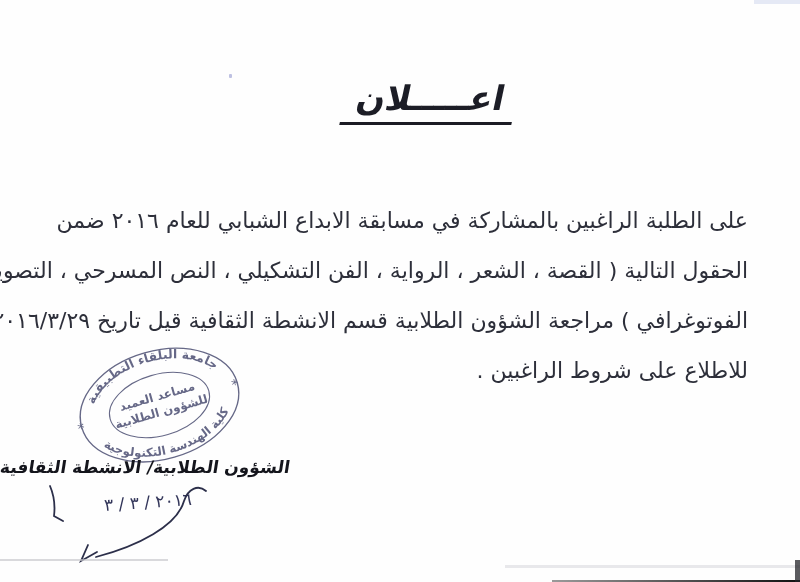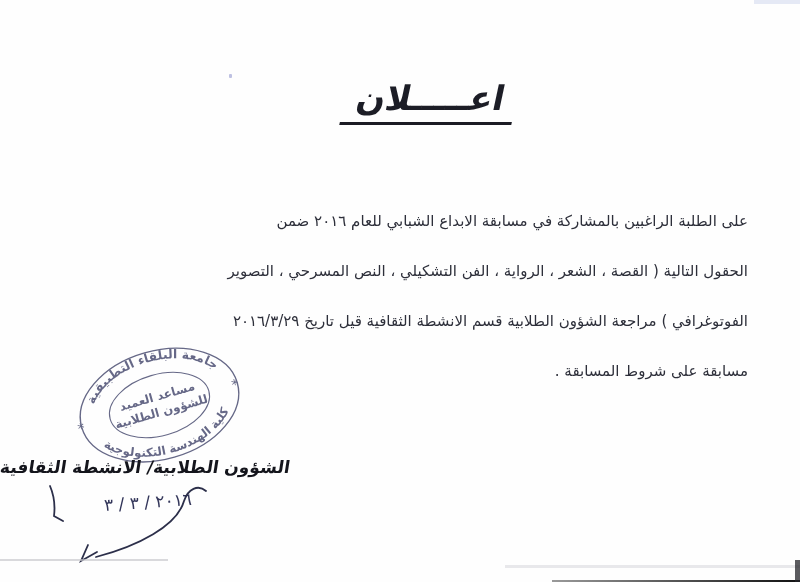--- a/index.html
+++ b/index.html
@@ -21,21 +21,21 @@
     border-bottom:3px solid #1b1c24;
     padding:0 12px 5px 12px;
     line-height:1.1;
     direction:rtl;
   }
 
   
   .body-text{
     position:absolute;top:196px;right:52px;width:700px;
     direction:rtl;text-align:right;
-    color:#2d2f3a;font-size:15px;line-height:50px;
+    color:#2d2f3a;font-size:22px;line-height:50px;
   }
   .body-line{white-space:nowrap;}
 
   
   .stamp{
     position:absolute;left:52px;top:334px;width:215px;height:148px;
     filter:blur(0.35px) opacity(0.85);
   }
   .stamp text{font-family:"DejaVu Sans",sans-serif;}
 
@@ -75,21 +75,21 @@
 <div class="page">
 
   <div class="title-wrap">
     <span class="title-text">اعـــــلان</span>
   </div>
 
   <div class="body-text">
     <div class="body-line">على الطلبة الراغبين بالمشاركة في مسابقة الابداع الشبابي للعام ٢٠١٦ ضمن</div>
     <div class="body-line">الحقول التالية ( القصة ، الشعر ، الرواية ، الفن التشكيلي ، النص المسرحي ، التصوير</div>
     <div class="body-line">الفوتوغرافي ) مراجعة الشؤون الطلابية قسم الانشطة الثقافية قيل تاريخ ٢٠١٦/٣/٢٩</div>
-    <div class="body-line">مسابقة على شروط المسابقة .</div>
+    <div class="body-line">للاطلاع على شروط الراغبين .</div>
   </div>
 
   <svg class="stamp" viewBox="0 0 200 150" aria-hidden="true">
     <g transform="rotate(-16 100 72)" fill="none" stroke="#4b4e72">
       <ellipse cx="100" cy="72" rx="82" ry="55" stroke-width="1.4"></ellipse>
       <ellipse cx="100" cy="72" rx="52" ry="31" stroke-width="1.1"></ellipse>
       <path id="arcTop" d="M 30,72 A 70,45 0 0 1 170,72" stroke="none"></path>
       <path id="arcBot" d="M 24,72 A 76,50 0 0 0 176,72" stroke="none"></path>
       <text font-size="12.5" font-weight="bold" fill="#4b4e72" stroke="none">
         <textPath href="#arcTop" startOffset="50%" text-anchor="middle">جامعة البلقاء التطبيقية</textPath>

